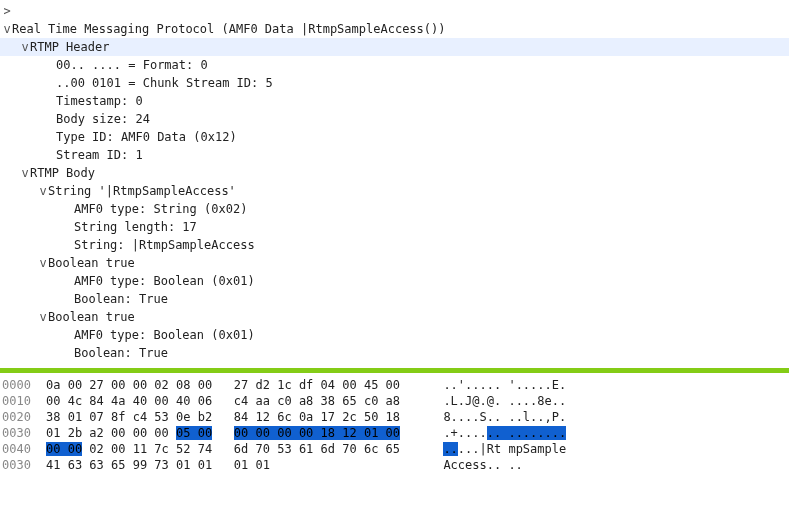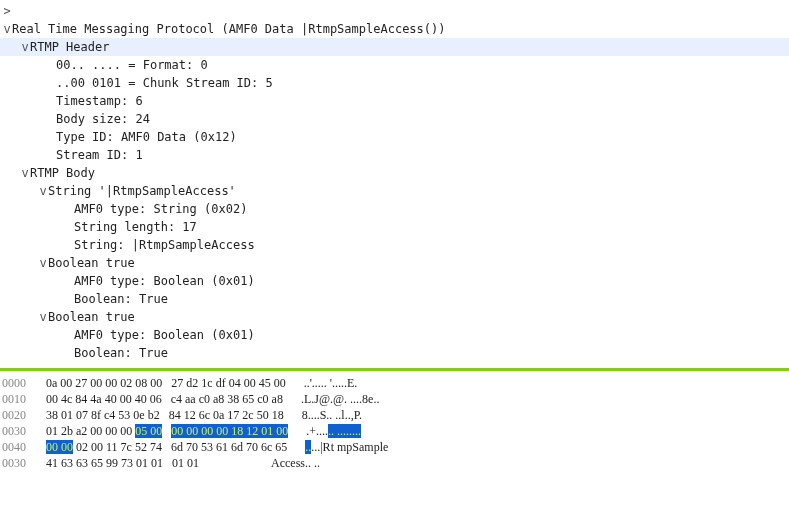--- a/index.html
+++ b/index.html
@@ -31,33 +31,32 @@
     width: 10px;
     text-align: center;
     color: #555;
     user-select: none;
   }
   .ind { display: inline-block; }
   .w0 { width: 0px; } .w1 { width: 18px; } .w2 { width: 36px; }
   .w3 { width: 54px; } .w4 { width: 72px; }
   .label { }
   .hex-pane {
-    border-top: 3px solid #84cc16;
+    border-top: 5px solid #84cc16;
     background: #ffffff;
     padding: 4px 0 2px 0;
     line-height: 16px;
     flex: 1 1 auto;
-    font-family: Liberation Serif, serif;
   }
   .hex-line { display: flex; white-space: pre; padding-left: 2px; }
   .off { color: #888; width: 44px; }
   .bytes { }
   .bytes span { }
   .ascii { }
-  .hl { background: #1060d0; color: #bef264; }
+  .hl { background: #1060d0; color: #000000; }
   .gap { display:inline-block; }
 </style>
 </head>
 <body>
 
 <div class="tree-pane">
 
   <div class="row">
     <span class="ind w0"></span>
     <span class="chev">&gt;</span>
@@ -70,21 +69,21 @@
   </div>
 
   <div class="row selected">
     <span class="ind w1"></span>
     <span class="chev">v</span>
     <span class="label">RTMP Header</span>
   </div>
 
   <div class="row"><span class="ind w3"></span><span class="label">00.. .... = Format: 0</span></div>
   <div class="row"><span class="ind w3"></span><span class="label">..00 0101 = Chunk Stream ID: 5</span></div>
-  <div class="row"><span class="ind w3"></span><span class="label">Timestamp: 6</span></div>
+  <div class="row"><span class="ind w3"></span><span class="label">Timestamp: 0</span></div>
   <div class="row"><span class="ind w3"></span><span class="label">Body size: 24</span></div>
   <div class="row"><span class="ind w3"></span><span class="label">Type ID: AMF0 Data (0x12)</span></div>
   <div class="row"><span class="ind w3"></span><span class="label">Stream ID: 1</span></div>
 
   <div class="row">
     <span class="ind w1"></span>
     <span class="chev">v</span>
     <span class="label">RTMP Body</span>
   </div>
 

